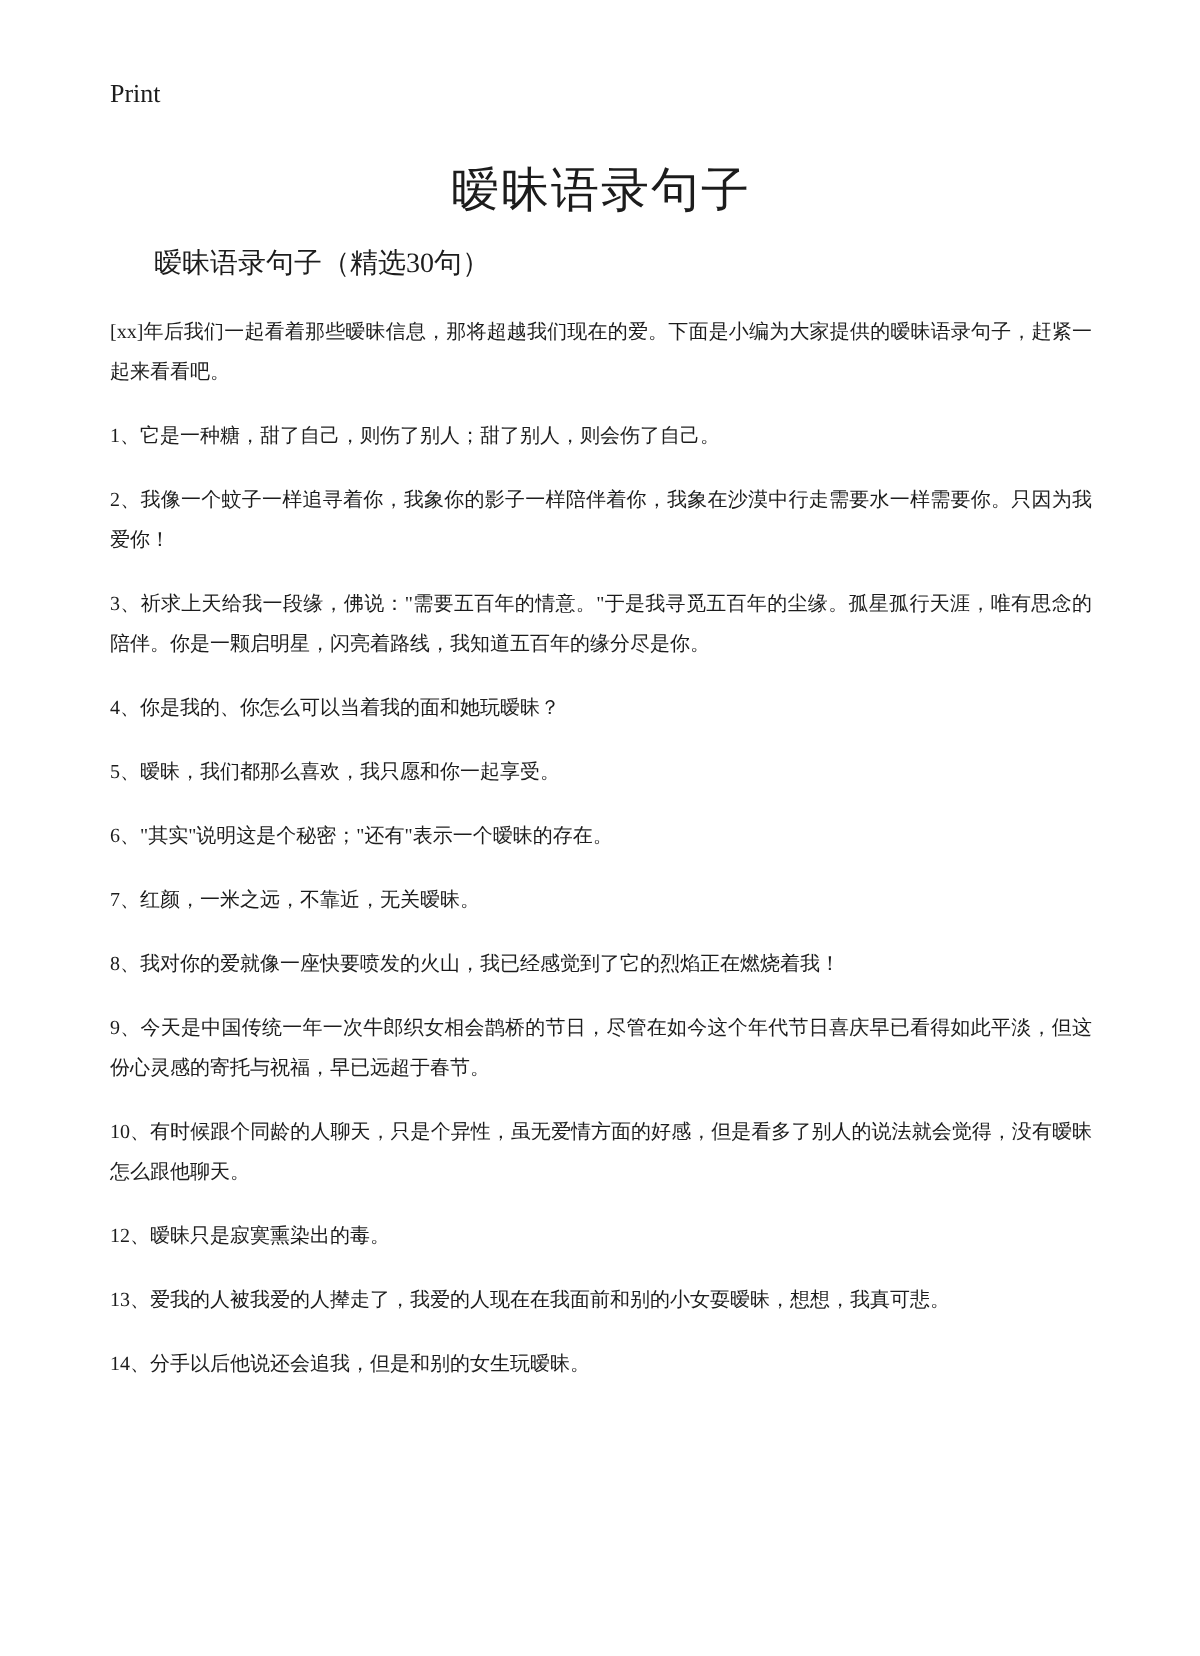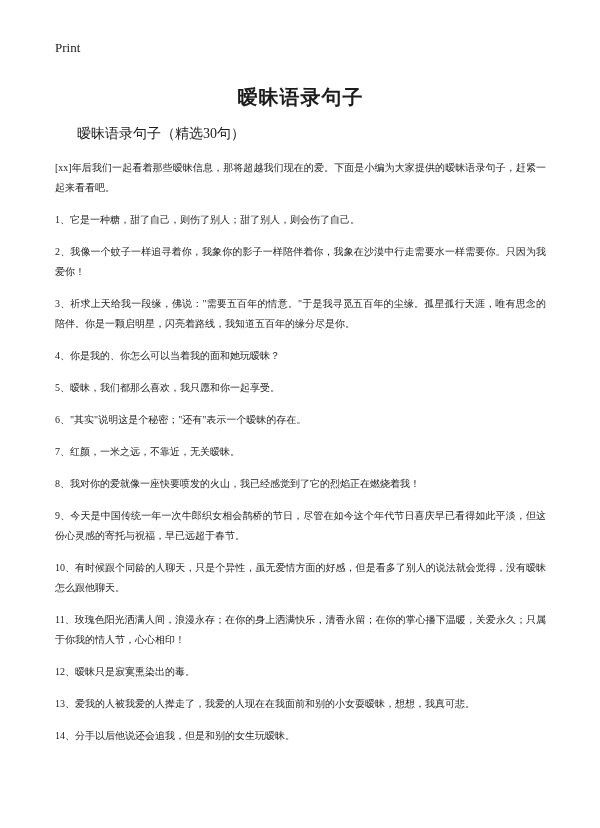--- a/index.html
+++ b/index.html
@@ -21,23 +21,23 @@
   }
   .print-label {
     font-size: 13px;
     line-height: 15px;
     margin: 0 0 22px 0;
     color: #1c1c1c;
     cursor: pointer;
     display: inline-block;
   }
   .doc-title {
-    font-size: 20px;
+    font-size: 24px;
     line-height: 26px;
-    font-weight: bold;
+    font-weight: normal;
     text-align: center;
     margin: 7px 0 14px 0;
     letter-spacing: 1px;
   }
   .subtitle {
     font-size: 14px;
     line-height: 20px;
     margin: 0 0 14px 0;
     padding-left: 22px;
   }
@@ -64,17 +64,16 @@
   <p class="para">1、它是一种糖，甜了自己，则伤了别人；甜了别人，则会伤了自己。</p>
   <p class="para">2、我像一个蚊子一样追寻着你，我象你的影子一样陪伴着你，我象在沙漠中行走需要水一样需要你。只因为我爱你！</p>
   <p class="para">3、祈求上天给我一段缘，佛说："需要五百年的情意。"于是我寻觅五百年的尘缘。孤星孤行天涯，唯有思念的陪伴。你是一颗启明星，闪亮着路线，我知道五百年的缘分尽是你。</p>
   <p class="para">4、你是我的、你怎么可以当着我的面和她玩暧昧？</p>
   <p class="para">5、暧昧，我们都那么喜欢，我只愿和你一起享受。</p>
   <p class="para">6、"其实"说明这是个秘密；"还有"表示一个暧昧的存在。</p>
   <p class="para">7、红颜，一米之远，不靠近，无关暧昧。</p>
   <p class="para">8、我对你的爱就像一座快要喷发的火山，我已经感觉到了它的烈焰正在燃烧着我！</p>
   <p class="para">9、今天是中国传统一年一次牛郎织女相会鹊桥的节日，尽管在如今这个年代节日喜庆早已看得如此平淡，但这份心灵感的寄托与祝福，早已远超于春节。</p>
   <p class="para">10、有时候跟个同龄的人聊天，只是个异性，虽无爱情方面的好感，但是看多了别人的说法就会觉得，没有暧昧怎么跟他聊天。</p>
-  <p class="para">11、玫瑰色阳光洒满人间，浪漫永存；在你的身上洒满快乐，清香永留；在你的掌心播下温暖，关爱永久；只属于你我的情人节，心心相印！</p>
   <p class="para">12、暧昧只是寂寞熏染出的毒。</p>
   <p class="para">13、爱我的人被我爱的人撵走了，我爱的人现在在我面前和别的小女耍暧昧，想想，我真可悲。</p>
   <p class="para">14、分手以后他说还会追我，但是和别的女生玩暧昧。</p>
 </div>
 
 </body></html>

